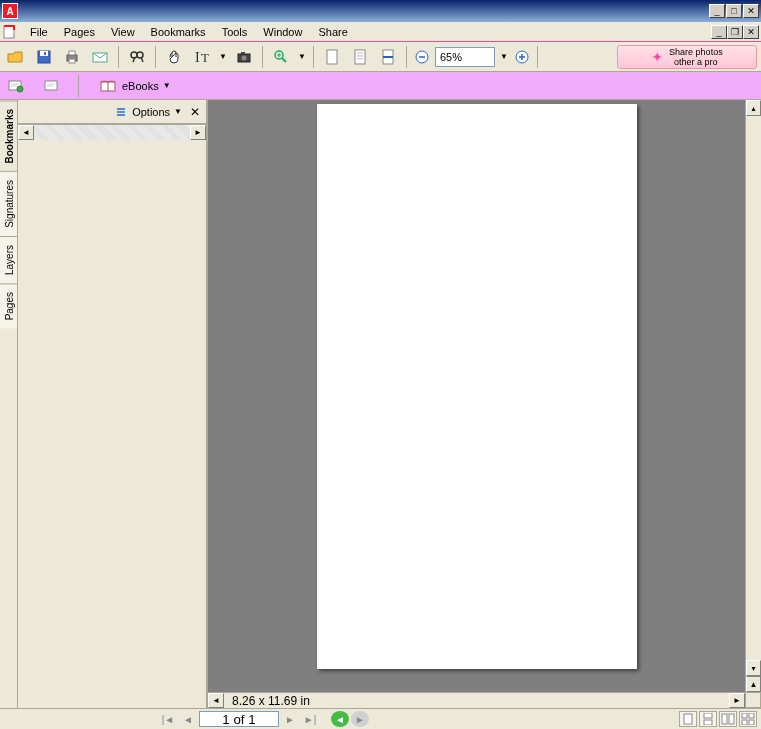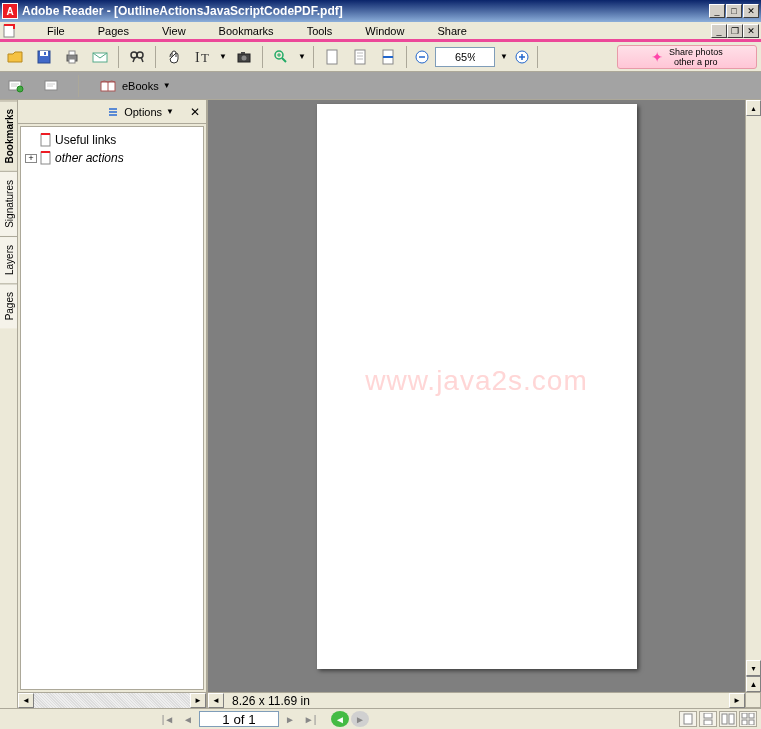--- a/index.html
+++ b/index.html
@@ -4,45 +4,45 @@
 <style>
 * { box-sizing: border-box; margin: 0; padding: 0; }
 body { font-family: Tahoma, Arial, sans-serif; font-size: 11px; background: #d4d0c8; width: 761px; height: 729px; overflow: hidden; }
 
 .titlebar { height: 22px; background: linear-gradient(to bottom, #0a246a, #a6caf0 120%); color: #fff; display: flex; align-items: center; padding: 0 2px; font-weight: bold; }
 .titlebar .app-icon { width: 16px; height: 16px; background: #ed1c24; border: 1px solid #fff; display: inline-flex; align-items: center; justify-content: center; font-size: 10px; margin-right: 4px; }
 .titlebar .title-text { flex: 1; font-size: 12px; }
 .titlebar .win-btns { display: flex; gap: 1px; margin-left: auto; }
 .titlebar .win-btns button { width: 16px; height: 14px; background: #d4d0c8; border: 1px solid #fff; border-right-color: #404040; border-bottom-color: #404040; font-size: 9px; line-height: 1; cursor: pointer; }
 
-.menubar { height: 20px; background: #ece9d8; display: flex; align-items: center; padding: 0 2px; border-bottom: 3px solid #ec4899; gap: 17px; }
+.menubar { height: 20px; background: #ece9d8; display: flex; align-items: center; padding: 0 2px; border-bottom: 1px solid #ec4899; }
 .menubar .doc-icon { width: 16px; height: 16px; margin-right: 4px; display: inline-flex; align-items: center; justify-content: center; color: #ed1c24; font-size: 11px; }
 .menubar .menu-item { padding: 2px 8px; cursor: pointer; }
 .menubar .mdi-btns { margin-left: auto; display: flex; gap: 0; }
 .menubar .mdi-btns button { width: 16px; height: 14px; background: #d4d0c8; border: 1px solid #fff; border-right-color: #404040; border-bottom-color: #404040; font-size: 9px; cursor: pointer; }
 
 .toolbar { height: 30px; background: #ece9d8; border-bottom: 1px solid #aca899; display: flex; align-items: center; padding: 2px 4px; gap: 4px; }
-.toolbar2 { height: 28px; background: #a3a3a3; border-bottom: 1px solid #aca899; display: flex; align-items: center; padding: 2px 4px; gap: 12px; }
+.toolbar2 { height: 28px; background: #f0abfc; border-bottom: 1px solid #aca899; display: flex; align-items: center; padding: 2px 4px; gap: 12px; }
 .tool-btn { width: 24px; height: 24px; border: 1px solid transparent; background: transparent; display: inline-flex; align-items: center; justify-content: center; cursor: pointer; border-radius: 2px; }
 .tool-sep { width: 1px; height: 22px; background: #aca899; margin: 0 2px; }
 .tool-drop { width: 10px; height: 24px; display: inline-flex; align-items: center; justify-content: center; font-size: 8px; cursor: pointer; }
-.zoom-input { width: 60px; height: 20px; border: 1px solid #7f9db9; background: #fff; padding: 0 19px; font-size: 11px; }
+.zoom-input { width: 60px; height: 20px; border: 1px solid #7f9db9; background: #fff; padding: 0 4px; font-size: 11px; }
 .ebooks-btn { height: 22px; border: 1px solid transparent; display: inline-flex; align-items: center; padding: 0 6px; gap: 4px; cursor: pointer; border-radius: 2px; }
 
 .share-btn { height: 24px; background: linear-gradient(#ffe0e8, #ffc6d6); border: 1px solid #e89aa8; display: flex; align-items: center; justify-content: center; padding: 0 12px; font-size: 9px; text-align: center; cursor: pointer; margin-left: auto; width: 140px; border-radius: 3px; }
 .share-btn .star { color: #f4a; margin-right: 6px; font-size: 14px; }
 
 .main-area { display: flex; height: 608px; background: #ece9d8; }
 
 .side-tabs { width: 18px; background: #ece9d8; border-right: 1px solid #aca899; display: flex; flex-direction: column; }
 .side-tab { writing-mode: vertical-lr; transform: rotate(180deg); padding: 8px 2px; font-size: 10px; cursor: pointer; border-bottom: 1px solid #aca899; background: #f5f3ea; text-align: center; }
 .side-tab.active { background: #ece9d8; font-weight: bold; }
 
 .bookmarks-panel { width: 190px; background: #ece9d8; border-right: 2px solid #aca899; display: flex; flex-direction: column; }
-.bm-header { height: 24px; border-bottom: 1px solid #aca899; display: flex; align-items: center; justify-content: flex-end; padding: 0 4px; gap: 10px; }
+.bm-header { height: 24px; border-bottom: 1px solid #aca899; display: flex; align-items: center; justify-content: flex-end; padding: 0 4px; gap: 2px; }
 .bm-options { display: flex; align-items: center; gap: 4px; cursor: pointer; padding: 2px 4px; }
 .bm-close { width: 14px; height: 14px; cursor: pointer; font-size: 12px; display: flex; align-items: center; justify-content: center; }
 .bm-tree { flex: 1; background: #fff; border: 1px solid #aca899; margin: 2px; padding: 4px; overflow: auto; }
 .bm-item { display: flex; align-items: center; gap: 2px; padding: 2px 0; cursor: pointer; font-size: 12px; }
 .bm-item .expander { width: 12px; font-size: 9px; display: inline-flex; justify-content: center; border: 1px solid #888; height: 9px; align-items: center; line-height: 1; }
 .bm-item .no-exp { width: 12px; }
 .bm-item .bm-icon { width: 14px; height: 14px; display: inline-flex; align-items: center; justify-content: center; color: #ed1c24; font-size: 9px; }
 .bm-item.italic { font-style: italic; }
 .bm-hscroll { height: 16px; background: #ece9d8; border-top: 1px solid #aca899; display: flex; }
 .bm-hscroll .sc-btn { width: 16px; height: 15px; background: #ece9d8; border: 1px solid #fff; border-right-color: #808080; border-bottom-color: #808080; font-size: 8px; display: flex; align-items: center; justify-content: center; }
@@ -72,23 +72,20 @@
 .view-group { display: flex; gap: 2px; margin-left: auto; }
 .view-btn { width: 18px; height: 16px; border: 1px solid #aca899; background: #f5f3ea; cursor: pointer; font-size: 9px; display: flex; align-items: center; justify-content: center; }
 
 svg { pointer-events: none; }
 </style>
 </head>
 <body>
 
 <div class="titlebar">
   <span class="app-icon">A</span>
-  <span class="title-text">
-    <span>Adobe Reader</span> - <span>[OutlineActionsJavaScriptCodePDF.pdf]</span>
-  </span>
   <div class="win-btns">
     <button>_</button>
     <button>□</button>
     <button>✕</button>
   </div>
 </div>
 
 <div class="menubar">
   <span class="doc-icon">
     <svg width="14" height="14">
@@ -254,53 +251,30 @@
         <svg width="12" height="12">
             <rect x="1" y="2" width="8" height="2" fill="#5a8ad4"></rect>
             <rect x="1" y="5" width="8" height="2" fill="#5a8ad4"></rect>
             <rect x="1" y="8" width="8" height="2" fill="#5a8ad4"></rect>
           </svg>
         <span>Options</span>
         <span style="font-size:8px">▼</span>
       </div>
       <div class="bm-close">✕</div>
     </div>
-    <div class="bm-tree">
-      <div class="bm-item">
-        <span class="no-exp"></span>
-        <span class="bm-icon">
-            <svg width="12" height="14">
-              <rect x="1" y="1" width="9" height="12" fill="#fff" stroke="#888"></rect>
-              <path d="M1 1 L10 1" stroke="#ed1c24" stroke-width="2"></path>
-            </svg>
-          </span>
-        <span>Useful links</span>
-      </div>
-      <div class="bm-item italic">
-        <span class="expander">+</span>
-        <span class="bm-icon">
-            <svg width="12" height="14">
-              <rect x="1" y="1" width="9" height="12" fill="#fff" stroke="#888"></rect>
-              <path d="M1 1 L10 1" stroke="#ed1c24" stroke-width="2"></path>
-            </svg>
-          </span>
-        <span>other actions</span>
-      </div>
-    </div>
     <div class="bm-hscroll">
       <div class="sc-btn">◄</div>
       <div class="sc-track"></div>
       <div class="sc-btn">►</div>
     </div>
   </div>
 
   <div class="doc-area">
     <div class="doc-canvas">
       <div class="page">
-        <div class="watermark">www.java2s.com</div>
       </div>
     </div>
     <div class="doc-vscroll">
       <div class="sc-btn">▴</div>
       <div class="sc-track"></div>
       <div class="sc-btn">▾</div>
       <div class="sc-btn" style="border-top:1px solid #888">▲</div>
       <div class="sc-btn">▼</div>
     </div>
     <div class="doc-hscroll-row">

